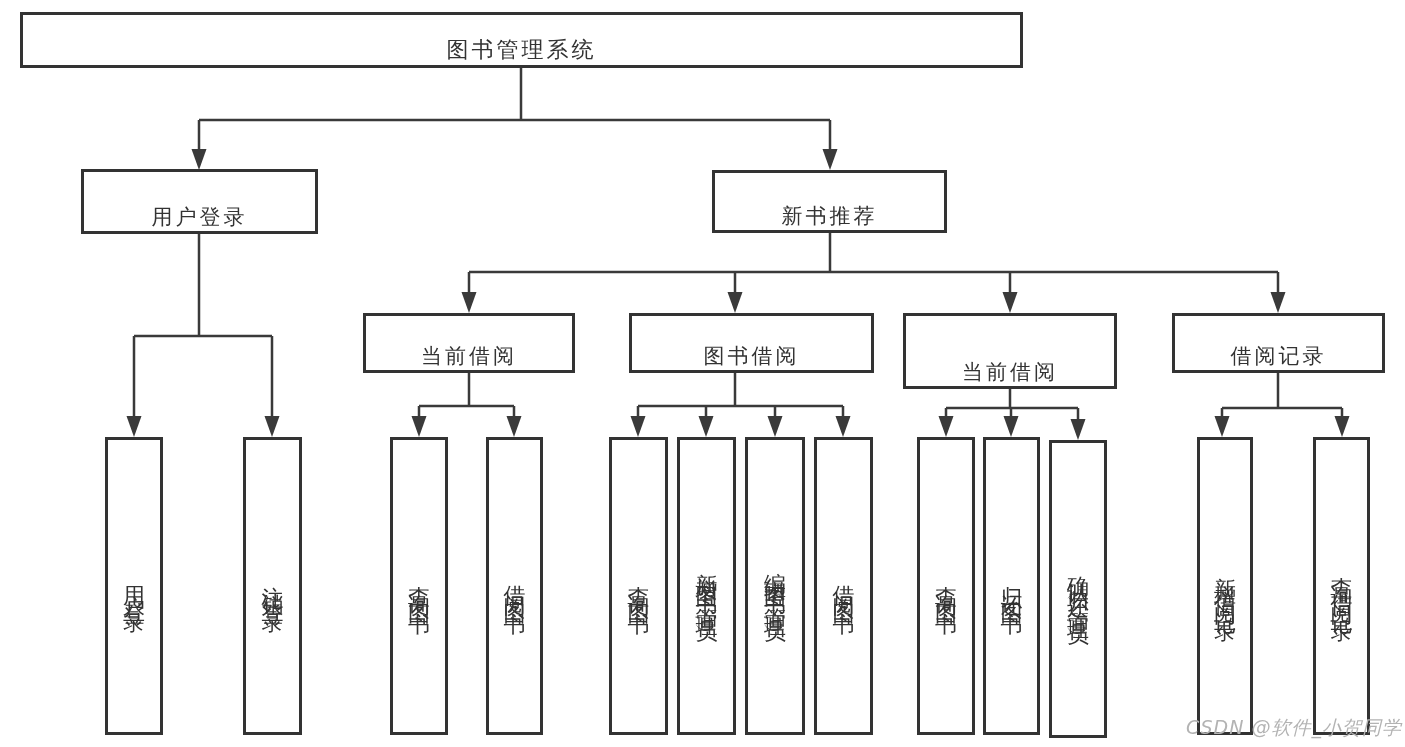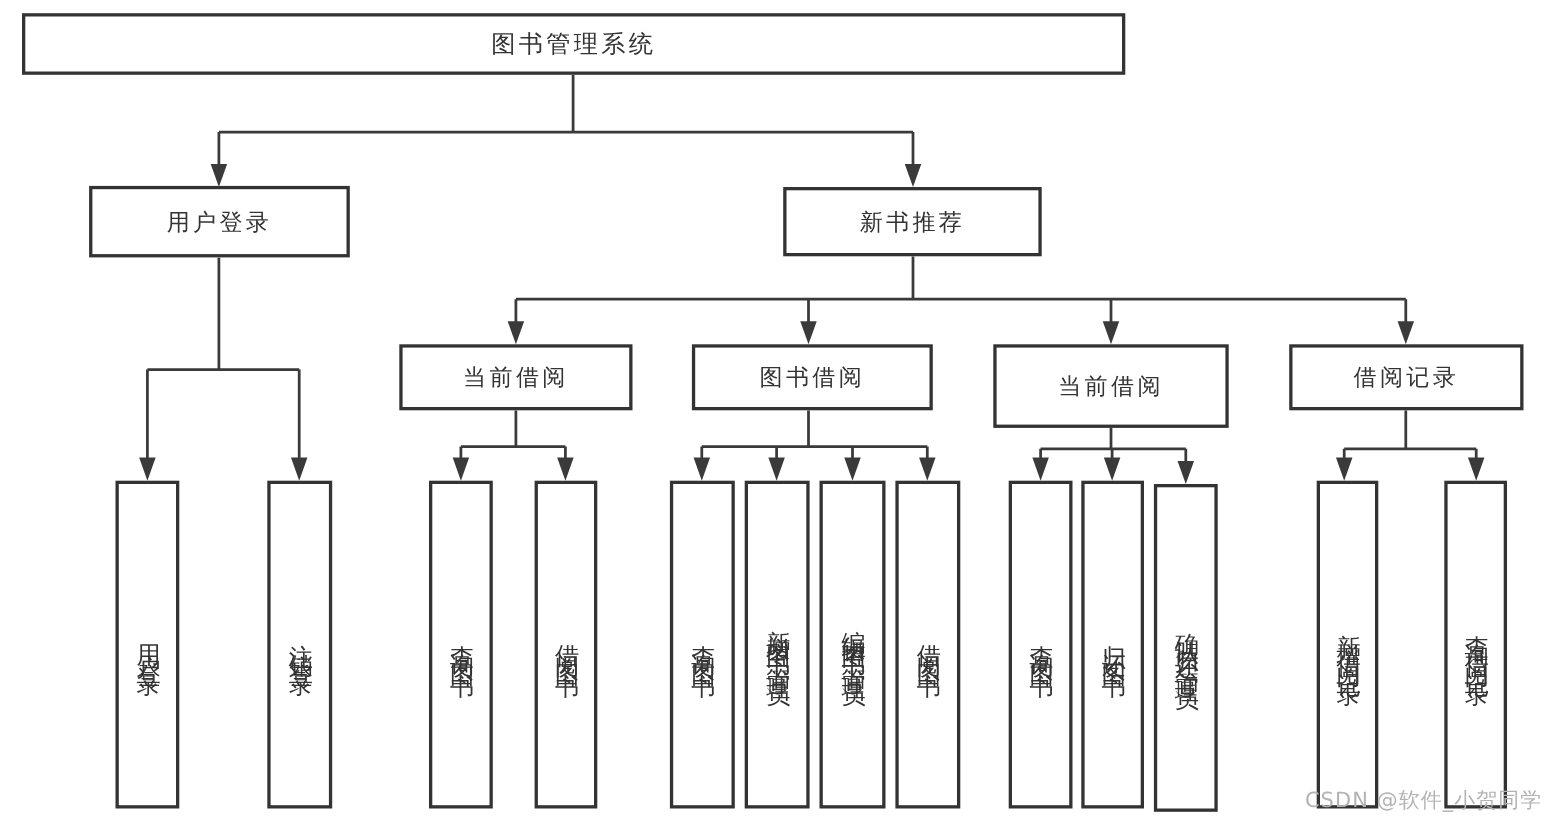--- a/index.html
+++ b/index.html
@@ -12,33 +12,33 @@
   .stage { position:absolute; left:0; top:0; width:1405px; height:747px; background:var(--background,#fff); }
   svg.wires { position:absolute; left:0; top:0; width:1405px; height:747px; }
   .cline { stroke:var(--line,#3a3a3a); stroke-width:2.5; fill:none; }
   .arrow { fill:var(--line,#3a3a3a); stroke:none; }
   .node {
     position:absolute; background:#fff;
     border:3px solid var(--border,#333);
     display:flex; align-items:center; justify-content:center;
     color:var(--text,#333);
   }
-  .h-node { font-size:21px; letter-spacing:3px; white-space:nowrap; }
+  .h-node { font-size:21px; letter-spacing:3px; white-space:nowrap;align-items:flex-end; }
   .root-node { font-size:22px; }
   .v-node .vtext {
     writing-mode:vertical-rl; text-orientation:mixed;
     font-size:22px; line-height:1; letter-spacing:9px;
     white-space:nowrap;
   }
   .v-node.tight .vtext { letter-spacing:7px; }
   .watermark {
     position:absolute; right:3px; bottom:6px;
     font-size:19px; letter-spacing:1px;
     color:var(--watermark,#b3b3b3);
-    white-space:nowrap; z-index:5;
+    white-space:nowrap; z-index:5;font-style:italic;
   }
 </style>
 </head>
 <body>
 
 <div class="stage">
 
   <svg class="wires" viewBox="0 0 1405 747" xmlns="http://www.w3.org/2000/svg">
 
     <g>
@@ -96,21 +96,21 @@
   <div class="node h-node" style="left:81px;top:169px;width:237px;height:65px">
     <span>用户登录</span>
   </div>
   <div class="node h-node" style="left:712px;top:170px;width:235px;height:63px">
     <span>新书推荐</span>
   </div>
 
   <div class="node h-node" style="left:363px;top:313px;width:212px;height:60px">
     <span>当前借阅</span>
   </div>
-  <div class="node h-node" style="left:629px;top:313px;width:219px;height:60px">
+  <div class="node h-node" style="left:629px;top:313px;width:245px;height:60px">
     <span>图书借阅</span>
   </div>
   <div class="node h-node" style="left:903px;top:313px;width:214px;height:76px">
     <span>当前借阅</span>
   </div>
   <div class="node h-node" style="left:1172px;top:313px;width:213px;height:60px">
     <span>借阅记录</span>
   </div>
 
   <div class="node v-node" style="left:105px;top:437px;width:58px;height:298px">

